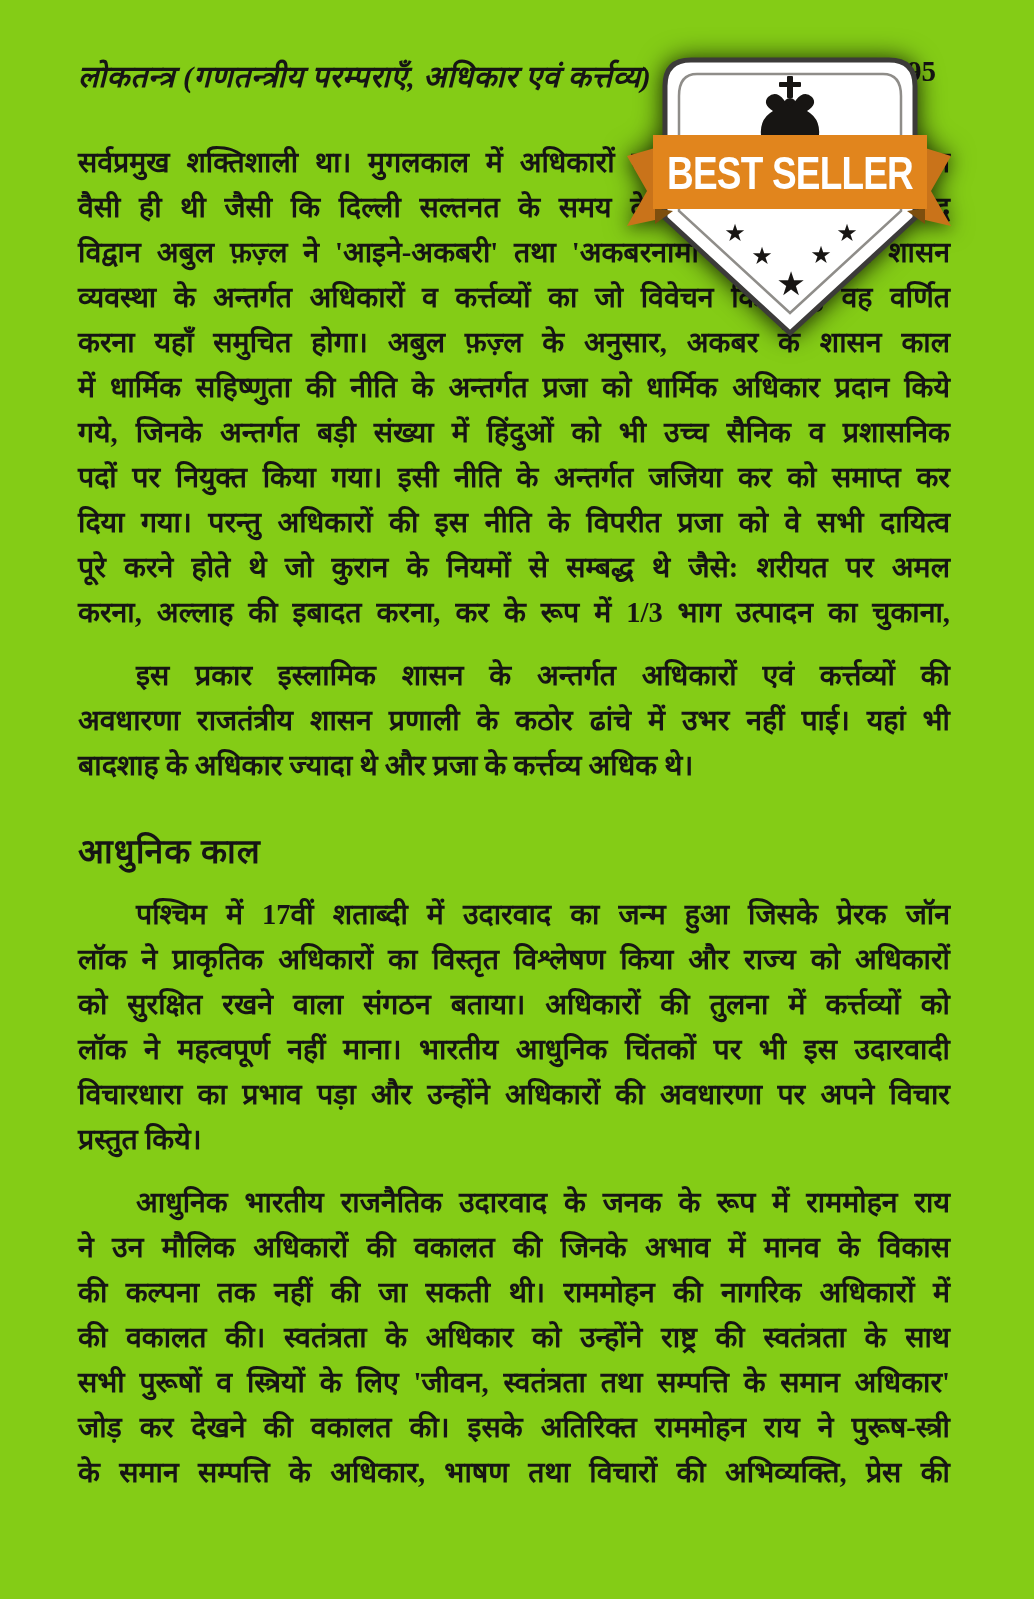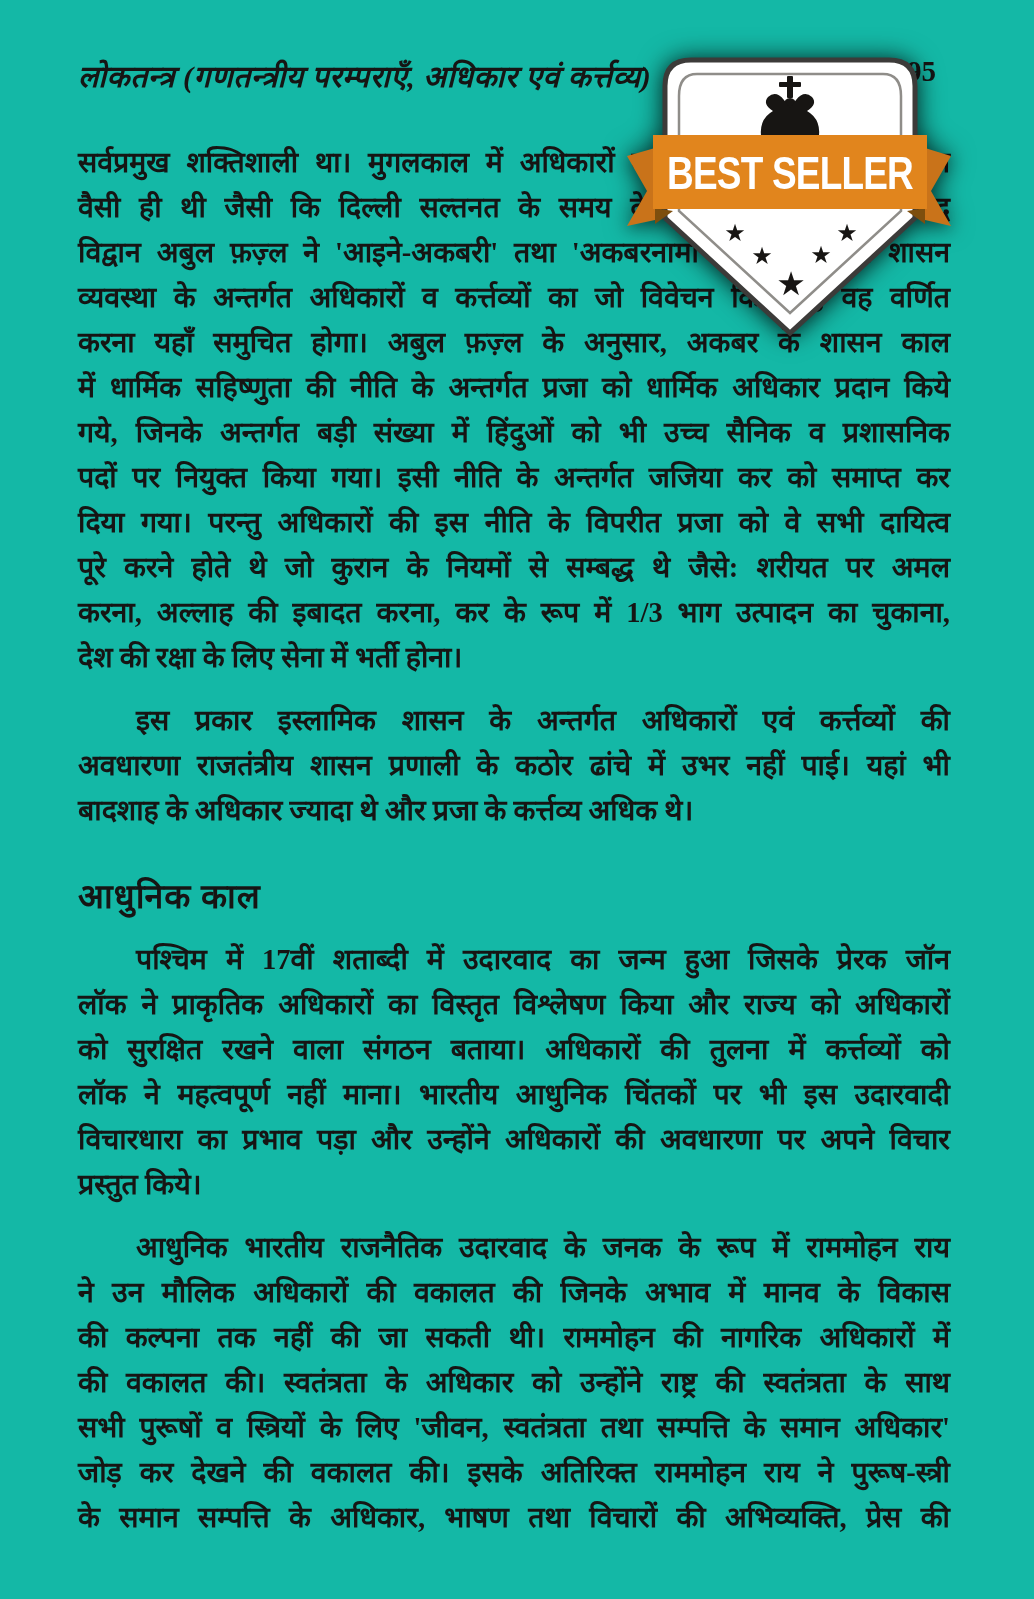--- a/index.html
+++ b/index.html
@@ -4,21 +4,21 @@
 <style>
   html,body{margin:0;padding:0;}
   body{
     width:1034px;height:1599px;
     background:#fcfbf7;
     font-family:"Liberation Serif","DejaVu Serif",serif;
     color:#161514;
     position:relative;
     overflow:hidden;
   }
-  .scan-page{position:absolute;inset:0;background:#14b8a6;}
+  .scan-page{position:absolute;inset:0;background:#84cc16;}
   .text-col{position:absolute;left:78px;top:55px;width:872px;}
   .header-row{
     display:flex;justify-content:space-between;align-items:flex-start;
     height:45px;font-size:30px;font-weight:700;
   }
   .header-title{font-style:italic;letter-spacing:.5px;white-space:nowrap;}
   .page-num{font-style:normal;font-size:29px;padding-right:14px;}
   .para{margin:0;}
   .para.mt-first{margin-top:40px;}
   .para + .para{margin-top:18px;}
@@ -62,21 +62,20 @@
           <div class="line j">वैसी ही थी जैसी कि दिल्ली सल्तनत के समय देखने में आती थी। सुप्रसिद्ध</div>
           <div class="line j">विद्वान अबुल फ़ज़्ल ने 'आइने-अकबरी' तथा 'अकबरनामा' में अकबर की शासन</div>
           <div class="line j">व्यवस्था के अन्तर्गत अधिकारों व कर्त्तव्यों का जो विवेचन किया है, वह वर्णित</div>
           <div class="line j">करना यहाँ समुचित होगा। अबुल फ़ज़्ल के अनुसार, अकबर के शासन काल</div>
           <div class="line j">में धार्मिक सहिष्णुता की नीति के अन्तर्गत प्रजा को धार्मिक अधिकार प्रदान किये</div>
           <div class="line j">गये, जिनके अन्तर्गत बड़ी संख्या में हिंदुओं को भी उच्च सैनिक व प्रशासनिक</div>
           <div class="line j">पदों पर नियुक्त किया गया। इसी नीति के अन्तर्गत जजिया कर को समाप्त कर</div>
           <div class="line j">दिया गया। परन्तु अधिकारों की इस नीति के विपरीत प्रजा को वे सभी दायित्व</div>
           <div class="line j">पूरे करने होते थे जो कुरान के नियमों से सम्बद्ध थे जैसे: शरीयत पर अमल</div>
           <div class="line j">करना, अल्लाह की इबादत करना, कर के रूप में 1/3 भाग उत्पादन का चुकाना,</div>
-          <div class="line">देश की रक्षा के लिए सेना में भर्ती होना।</div>
         </div>
         <div class="para">
           <div class="line j indent">इस प्रकार इस्लामिक शासन के अन्तर्गत अधिकारों एवं कर्त्तव्यों की</div>
           <div class="line j">अवधारणा राजतंत्रीय शासन प्रणाली के कठोर ढांचे में उभर नहीं पाई। यहां भी</div>
           <div class="line">बादशाह के अधिकार ज्यादा थे और प्रजा के कर्त्तव्य अधिक थे।</div>
         </div>
         <div class="heading">आधुनिक काल</div>
         <div class="para">
           <div class="line j indent">पश्चिम में 17वीं शताब्दी में उदारवाद का जन्म हुआ जिसके प्रेरक जॉन</div>
           <div class="line j">लॉक ने प्राकृतिक अधिकारों का विस्तृत विश्लेषण किया और राज्य को अधिकारों</div>

